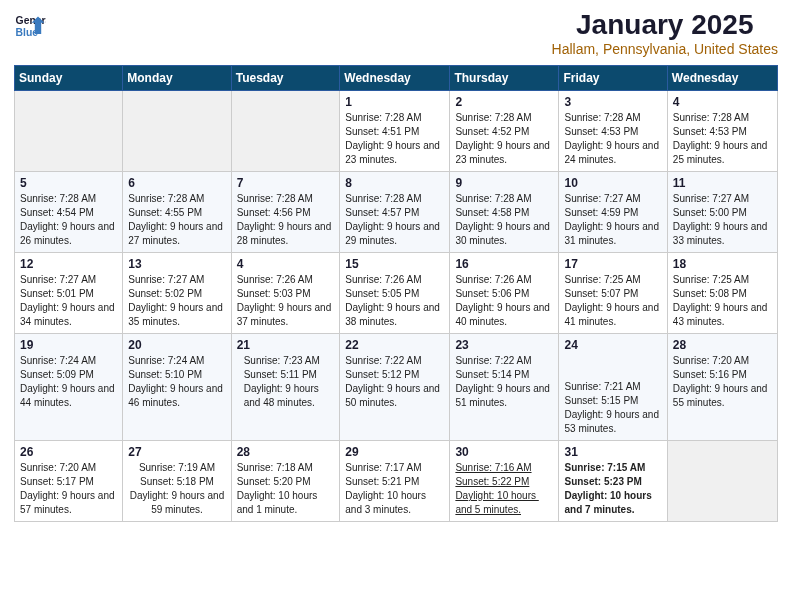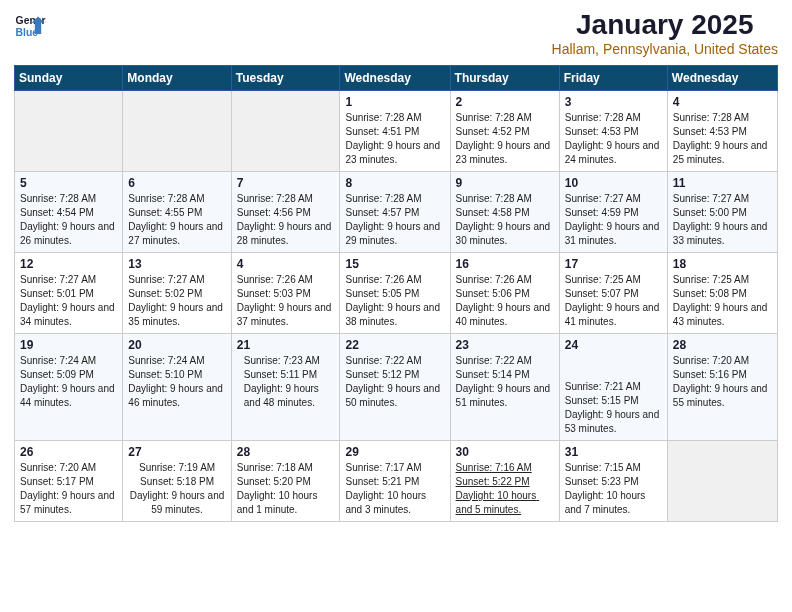--- a/index.html
+++ b/index.html
@@ -303,21 +303,21 @@
 Daylight: 10 hours and 3 minutes.</div>
           </td>
           <td>
             <div class="cell-day">30</div>
             <div class="cell-info" style="white-space: pre-wrap; text-decoration: underline;">Sunrise: 7:16 AM
 Sunset: 5:22 PM
 Daylight: 10 hours and 5 minutes.</div>
           </td>
           <td>
             <div class="cell-day">31</div>
-            <div class="cell-info" style="white-space: pre-wrap;">Sunrise: 7:15 AM
+            <div class="cell-info" style="white-space: pre-wrap; font-weight: bold;">Sunrise: 7:15 AM
 Sunset: 5:23 PM
 Daylight: 10 hours and 7 minutes.</div>
           </td>
           <td class="empty"></td>
         </tr>
       </tbody>
   </table>
 </div>
 
 </body></html>

